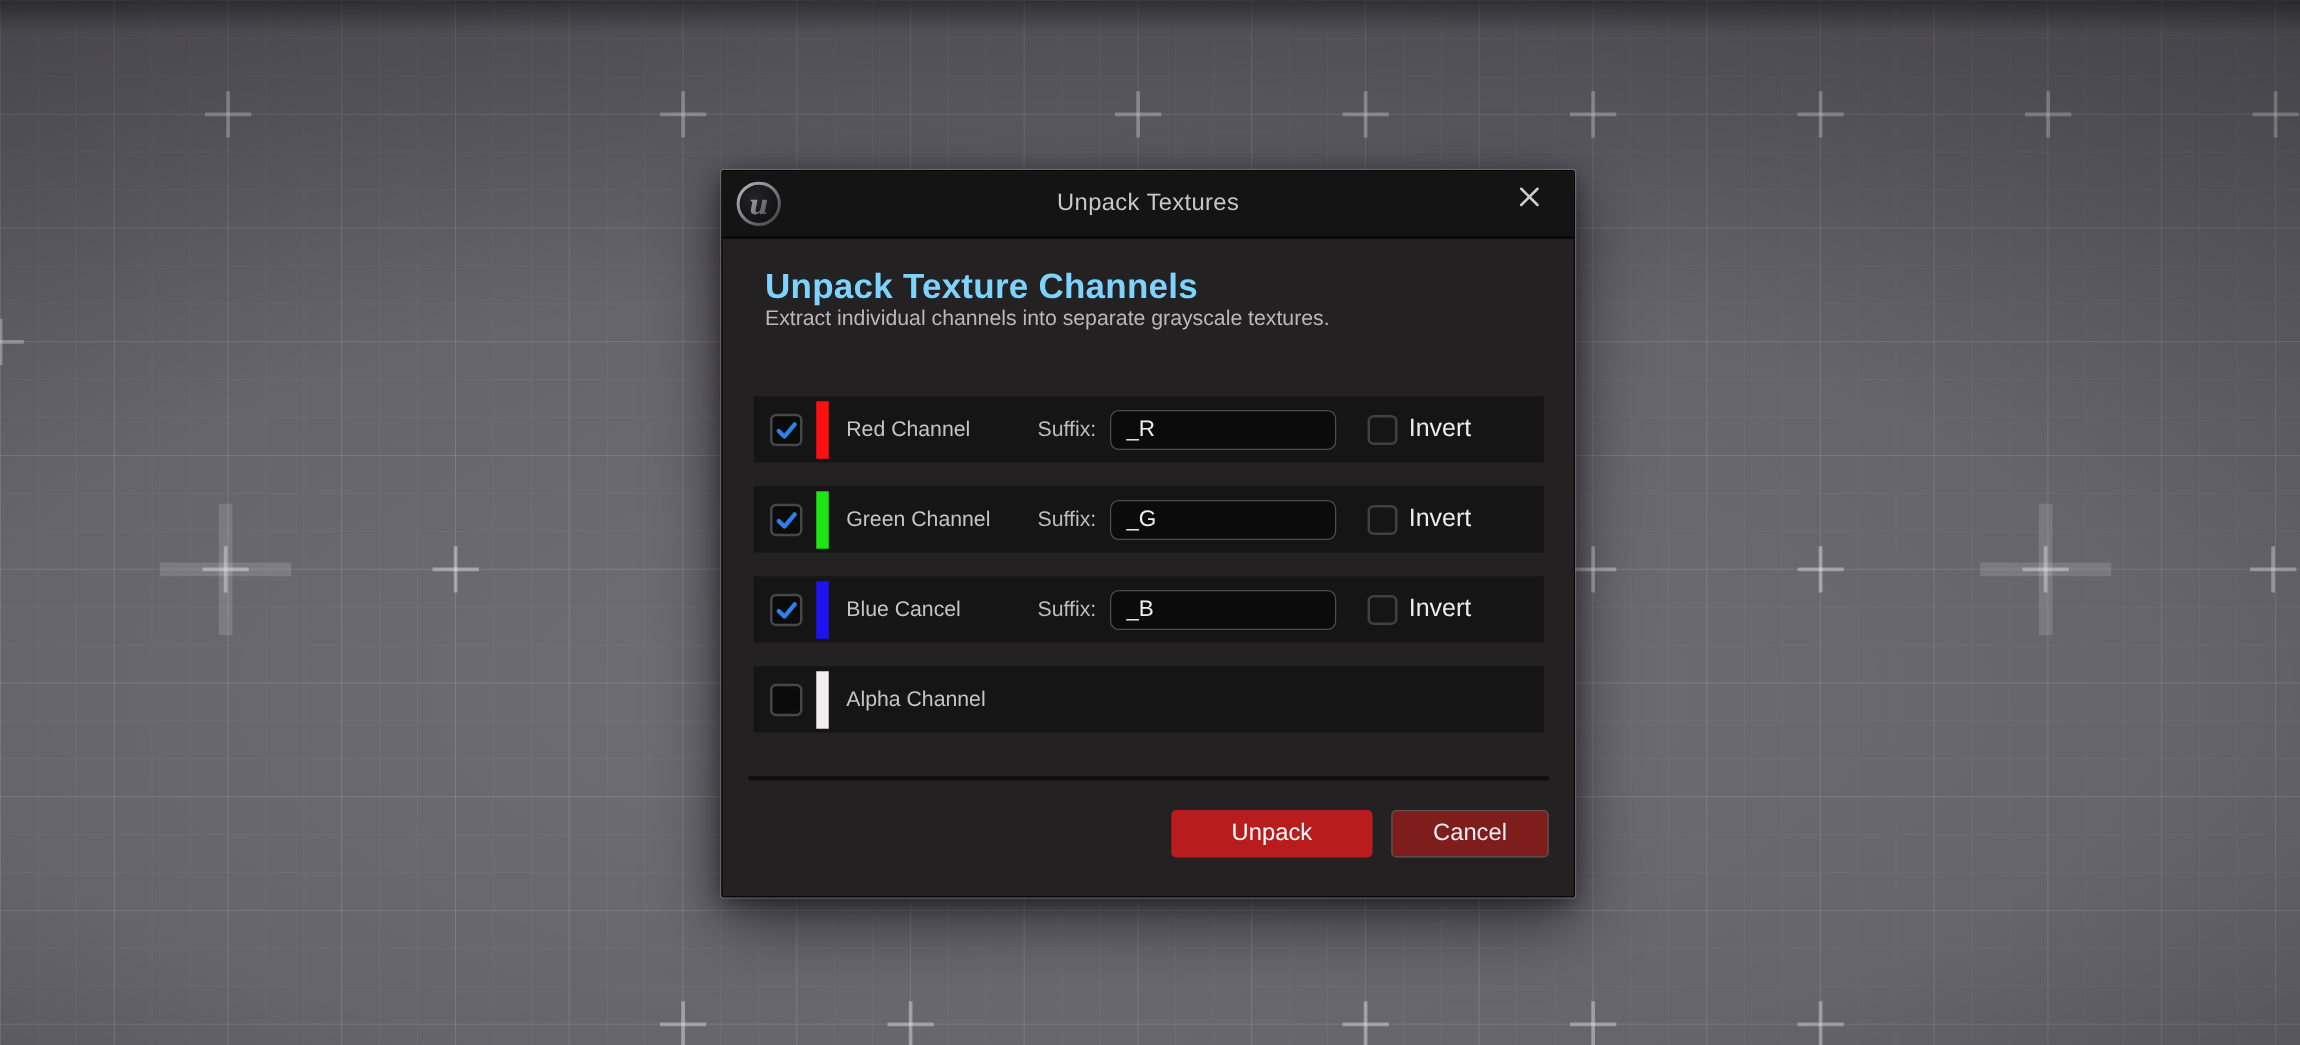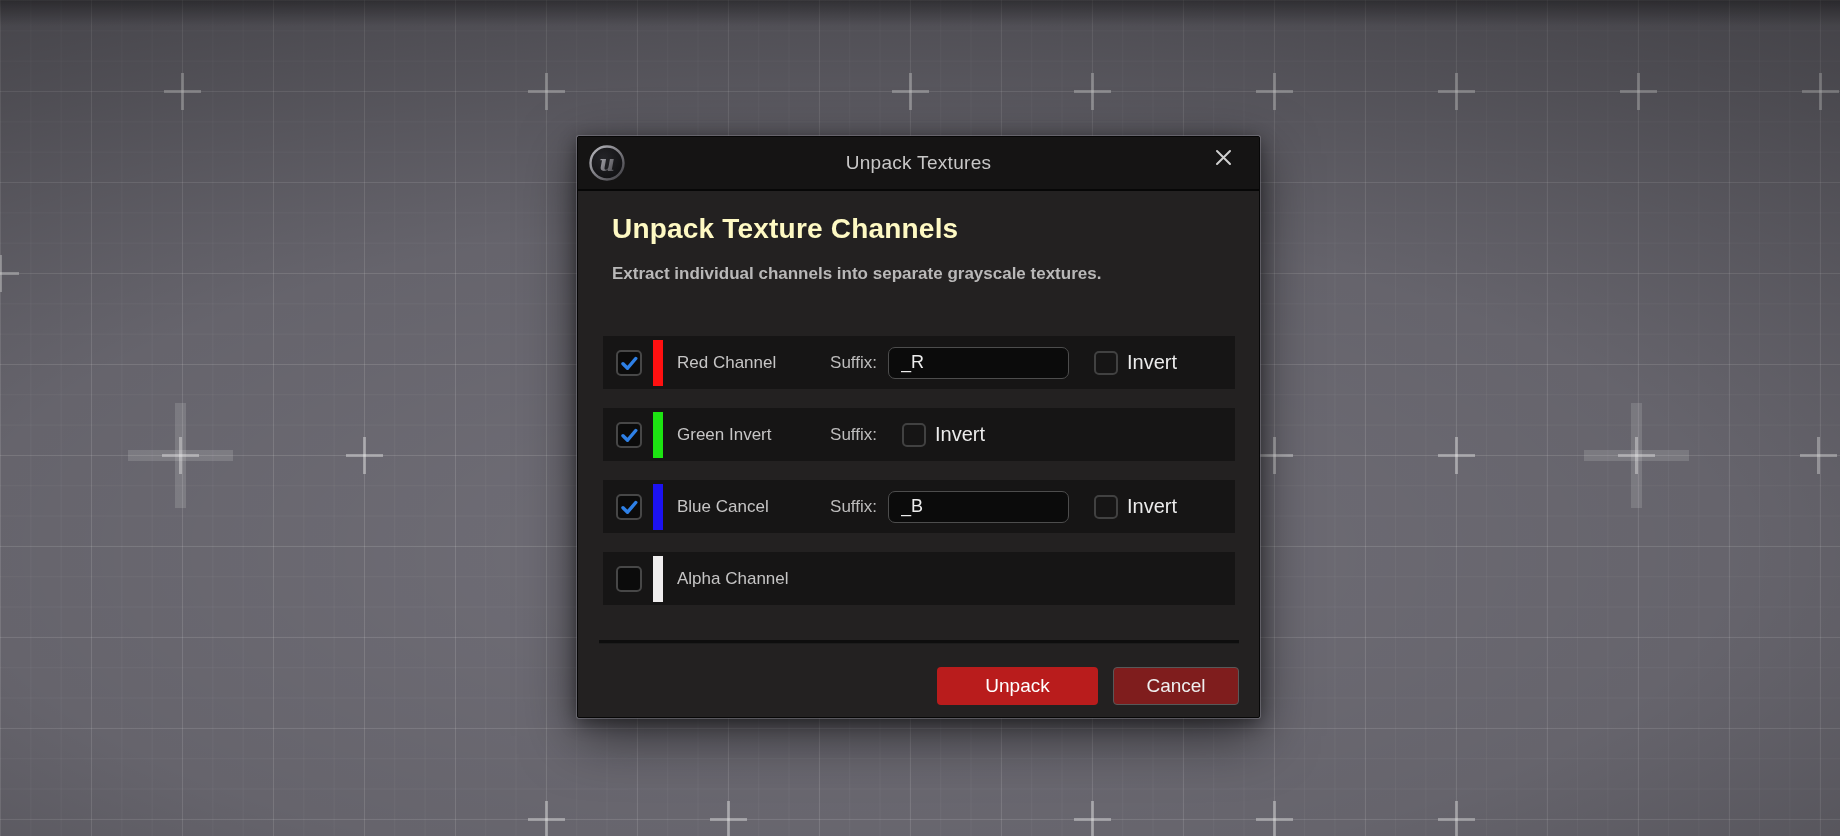--- a/index.html
+++ b/index.html
@@ -49,22 +49,22 @@
   .logo{margin-left:10px;width:38px;height:38px;flex:0 0 auto;}
   .titlebar-title{
     position:absolute;left:0;right:0;text-align:center;
     color:#c8c7c7;font-size:19px;letter-spacing:0.3px;
   }
   .close-btn{
     position:absolute;right:22px;top:6px;width:28px;height:28px;
     display:flex;align-items:center;justify-content:center;cursor:pointer;
   }
   
-  .dlg-heading{margin:22px 12px 0 34px;color:#fef9c3;font-size:28px;font-weight:700;letter-spacing:0.2px;}
-  .dlg-subtitle{margin:19px 0 0 34px;color:#b9b8b8;font-size:17px;font-weight:bold;}
+  .dlg-heading{margin:22px 12px 0 34px;color:#7dd3fc;font-size:28px;font-weight:700;letter-spacing:0.2px;}
+  .dlg-subtitle{margin:0 0 0 34px;color:#b9b8b8;font-size:17px;}
   .rows{margin:52px 24px 0 25px;}
   .chan-row{
     height:53px;margin-bottom:19px;background:#161515;
     display:flex;align-items:center;padding:0 14px 0 13px;box-sizing:border-box;
   }
   .chan-row:last-child{margin-bottom:0;}
   .cb{
     width:26px;height:26px;background:#0b0b0b;border:2px solid #474747;border-radius:5px;
     box-sizing:border-box;flex:0 0 auto;display:flex;align-items:center;justify-content:center;cursor:pointer;
   }
@@ -176,22 +176,23 @@
       <div class="invert-label">Invert</div>
     </div>
 
     <div class="chan-row">
       <div class="cb" data-checked="true">
         <svg width="18" height="18" viewBox="0 0 24 24">
           <path d="M4 13 L10 19 L21 6" stroke="#2e80e6" stroke-width="4.6" stroke-linecap="round" stroke-linejoin="round" fill="none"></path>
         </svg>
       </div>
       <div class="chan-bar" style="background: rgb(29, 228, 18);"></div>
-      <div class="chan-label">Green Invert</div>
+      <div class="chan-label">Green Channel</div>
       <div class="suffix-label">Suffix:</div>
+      <input class="suffix-input" type="text" value="_G" style="">
       <div class="invert-cb" data-checked="false"></div>
       <div class="invert-label">Invert</div>
     </div>
 
     <div class="chan-row">
       <div class="cb" data-checked="true">
         <svg width="18" height="18" viewBox="0 0 24 24">
           <path d="M4 13 L10 19 L21 6" stroke="#2e80e6" stroke-width="4.6" stroke-linecap="round" stroke-linejoin="round" fill="none"></path>
         </svg>
       </div>

